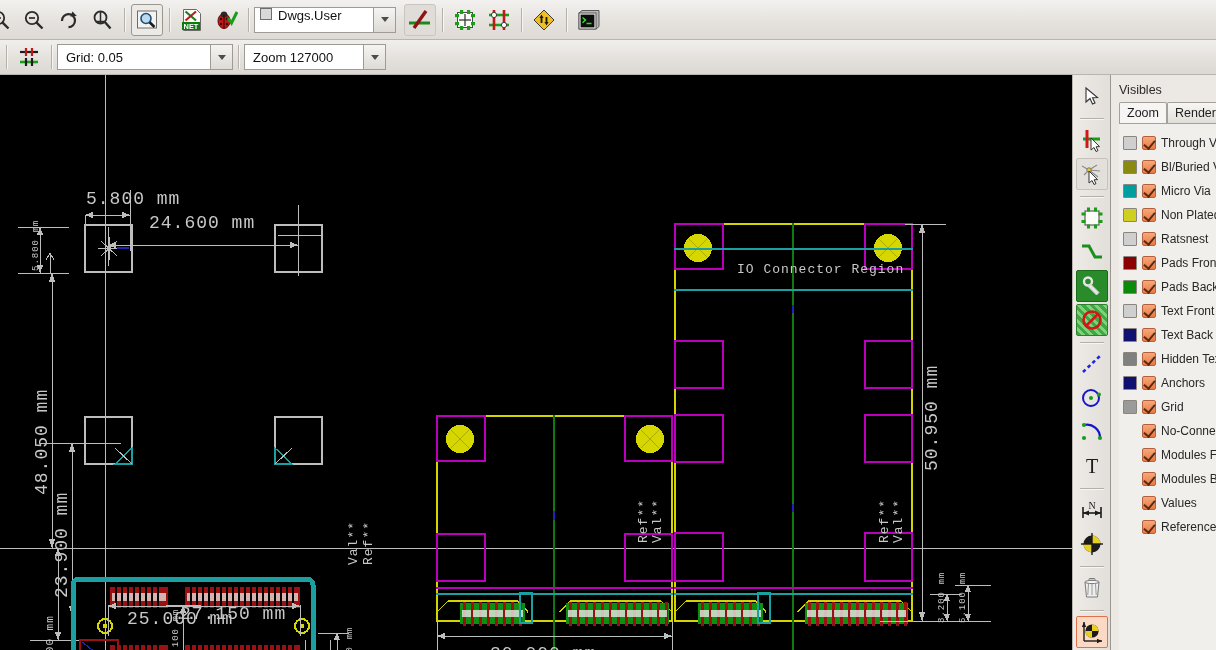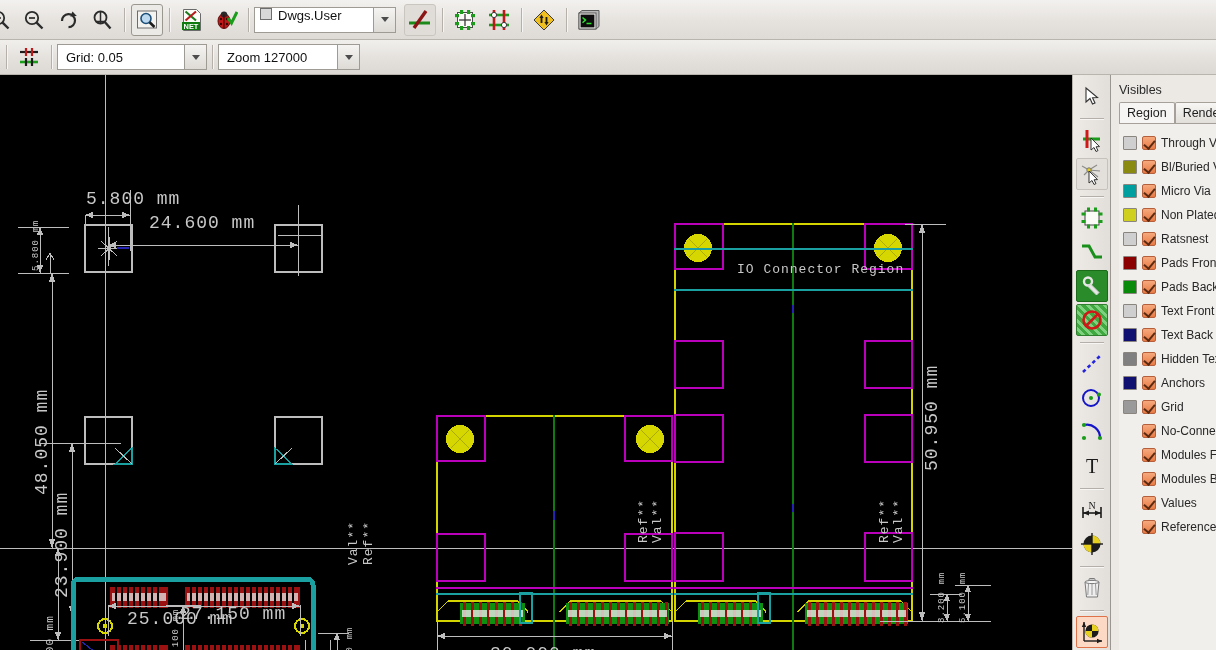--- a/index.html
+++ b/index.html
@@ -263,21 +263,21 @@
         <line x1="3" y1="17" x2="21" y2="17" stroke="#1b9c1b" stroke-width="2.6"></line>
         <line x1="9" y1="3" x2="9" y2="11" stroke="#c01818" stroke-width="2.2"></line>
         <line x1="15" y1="3" x2="15" y2="11" stroke="#c01818" stroke-width="2.2"></line>
         <line x1="9" y1="13" x2="9" y2="21" stroke="#1b1b1b" stroke-width="2.2"></line>
         <line x1="15" y1="13" x2="15" y2="21" stroke="#1b1b1b" stroke-width="2.2"></line>
       </svg>
     </div>
 
     <div class="tb-sep"></div>
 
-    <div class="field-combo" style="width:128px;">
+    <div class="field-combo" style="width:154px;">
       <span>Grid: 0.05</span>
     </div>
     <div class="combo-arrow"></div>
 
     <div class="tb-sep"></div>
 
     <div class="field-combo" style="width:120px;">
       <span>Zoom 127000</span>
     </div>
     <div class="combo-arrow"></div>
@@ -879,21 +879,21 @@
         <path d="M22 21 l-5 -2.2 v4.4 z" fill="#1b1b1b"></path>
         <line x1="4" y1="21" x2="4" y2="2" stroke="#1b1b1b" stroke-width="1.4"></line>
         <path d="M4 2 l-2.2 5 h4.4 z" fill="#1b1b1b"></path>
       </svg>
     </div>
   </div>
 
   <div id="rpanel">
     <div id="rpanel-title">Visibles</div>
     <div id="tabrow">
-      <div class="tab active">Region</div>
+      <div class="tab active">Zoom</div>
       <div class="tab">Render</div>
     </div>
     <div id="rlist">
         <div class="rrow">
           <span class="rsw" style="background: rgb(207, 207, 207);"></span>
           <span class="rcb"></span>
           <span class="rlabel">Through Vias</span>
         </div>
         <div class="rrow">
           <span class="rsw" style="background: rgb(138, 138, 17);"></span>

